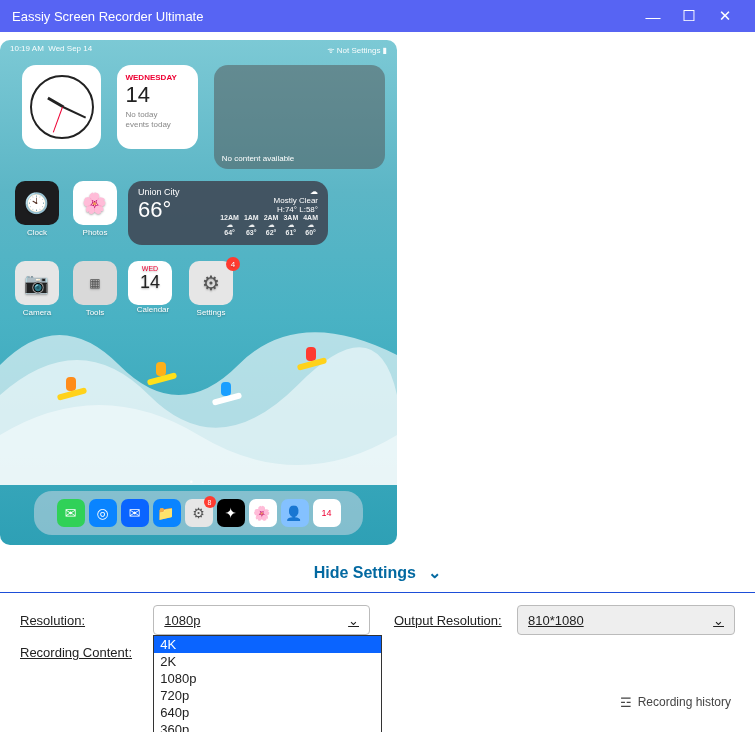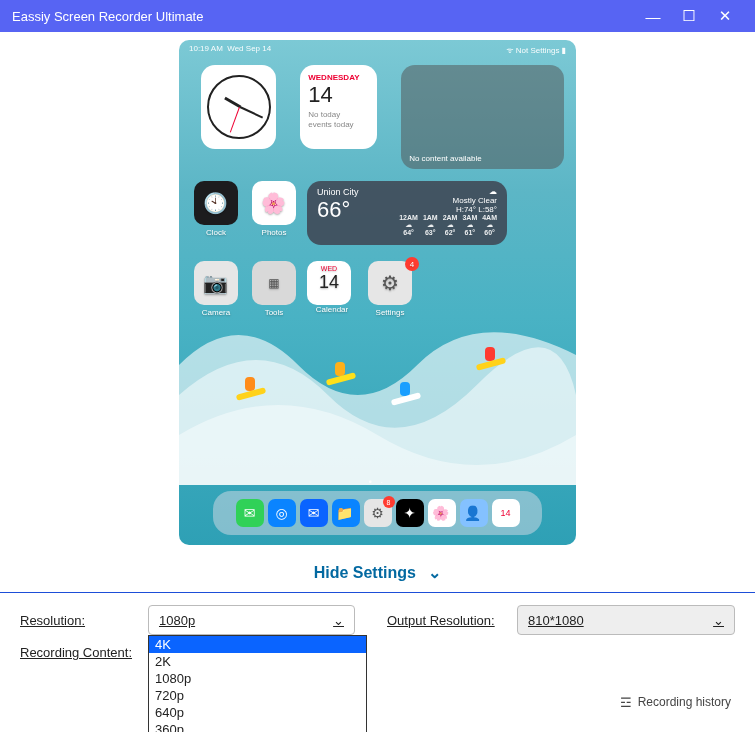--- a/index.html
+++ b/index.html
@@ -1,27 +1,27 @@
 <!DOCTYPE html>
 <html><head>
 <meta charset="utf-8">
 <style>
 * { box-sizing: border-box; margin: 0; padding: 0; }
 body { font-family: -apple-system, "Segoe UI", Arial, sans-serif; background: #fff; width: 755px; height: 732px; overflow: hidden; }
 .titlebar { background: #5764f3; color: #fff; height: 32px; display: flex; align-items: center; padding: 0 12px; font-size: 13px; }
 .titlebar .title { flex: 1; }
 .winbtn { width: 36px; text-align: center; cursor: pointer; font-size: 15px; }
-.preview-wrap { background: #fff; padding: 8px 0 4px; display: flex; justify-content: center; }
+.preview-wrap { background: #fff; padding: 8px 0 4px; display: flex; }
 .ipad {
   width: 397px; height: 505px; border-radius: 10px;
   background: linear-gradient(180deg,#7cc9d5 0%, #5cb6c6 30%, #49b2c4 55%, #2ea0b5 100%);
   position: relative; overflow: hidden; color: #fff; font-family: -apple-system, sans-serif;
 }
 .statusbar { display: flex; justify-content: space-between; font-size: 8px; padding: 4px 10px; opacity: .95; }
-.widgets { display: flex; gap: 24px; padding: 6px 12px; margin-left: 10px; }
+.widgets { display: flex; gap: 16px; padding: 6px 12px; margin-left: 10px; }
 .widget { border-radius: 14px; }
 .w-clock { width: 84px; height: 84px; background: #fff; display:flex; align-items:center; justify-content:center; }
 .clockface { width: 64px; height: 64px; border: 2px solid #222; border-radius: 50%; position: relative; }
 .hand { position: absolute; left: 50%; bottom: 50%; background: #222; transform-origin: bottom center; }
 .h-h { width: 3px; height: 18px; transform: rotate(300deg); }
 .h-m { width: 2px; height: 25px; transform: rotate(115deg); }
 .h-s { width: 1px; height: 27px; background: #e03; transform: rotate(200deg); }
 .w-cal { width: 84px; height: 84px; background: #fff; color: #222; padding: 8px; font-size: 8px; }
 .w-cal .day { color: #e03; font-weight: 600; text-transform: uppercase; }
 .w-cal .num { font-size: 22px; font-weight: 500; }
@@ -49,21 +49,21 @@
 .dock { position:absolute; bottom: 10px; left: 34px; right: 34px; height: 44px; background: rgba(200,215,225,.55); border-radius: 18px; display:flex; align-items:center; justify-content:center; gap: 4px; padding: 0 6px; }
 .dockicon { width: 28px; height: 28px; border-radius: 7px; display:flex; align-items:center; justify-content:center; font-size: 14px; color:#fff; position:relative; }
 .dots { position:absolute; bottom:58px; left:0; right:0; text-align:center; font-size:9px; letter-spacing:3px; opacity:.8; }
 .hidebar { text-align:center; font-weight:700; color:#0369a1; padding: 14px 0 10px; cursor:pointer; }
 .chev { display:inline-block; margin-left:12px; }
 .settings { border-top: 1px solid #1d4ed8; padding: 12px 20px 0; font-size: 13px; color:#222;text-decoration:underline;}
 .srow { display:flex; align-items:center; gap: 14px; margin-bottom: 10px; }
 .srow label { width: 120px; }
 .sel { position:relative; width: 218px; }
 .selbox, .outbox { height: 30px; border:1px solid #bbb; border-radius:4px; background:#fff; display:flex; align-items:center; padding: 0 10px; font-size:13px; cursor:pointer; justify-content:space-between; }
-.outwrap { display:flex; align-items:center; gap:10px; margin-left: 18px; }
+.outwrap { display:flex; align-items:center; gap:3px; margin-left: 10px; }
 .outbox { width: 218px; background:#eee; }
 .dropdown { position:absolute; top:30px; left:0; right:-12px; background:#fff; border:1px solid #333; z-index:10; }
 .dropdown div { padding: 1px 6px; font-size: 13px; cursor:pointer; }
 .dropdown div.sel-hl { background:#0a64ff; color:#fff; }
 .footer { position:absolute; bottom:14px; left:0; right:0; display:flex; align-items:center; padding: 0 24px; }
 .rec { width:20px; height:20px; background:#ff5c1a; border-radius:50% 0 0 50%; position:absolute; left:167px; bottom:1px; }
 .snap { margin-left: 200px; width: 120px; height: 32px; border:1.5px solid #6b5cff; border-radius:16px; background:#eceaff; color:#222; font-size:13px; cursor:pointer; }
 .history { margin-left:auto; display:flex; align-items:center; gap:6px; color:#444; font-size:12px; cursor:pointer; }
 .hicon { font-size:13px; }
 </style>

